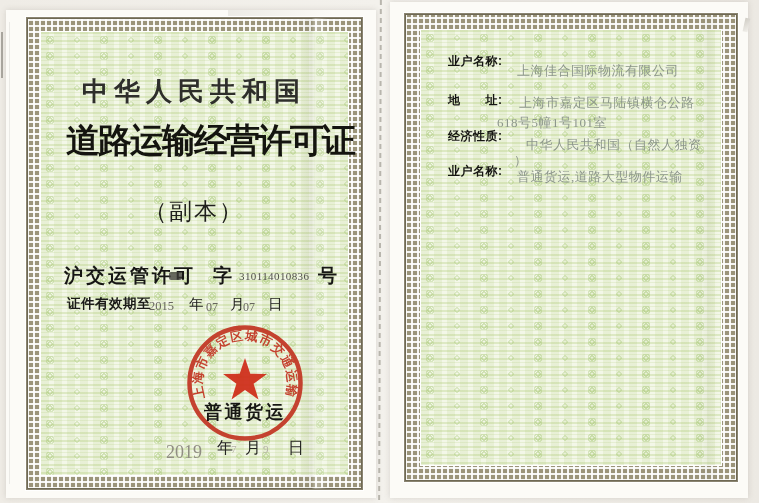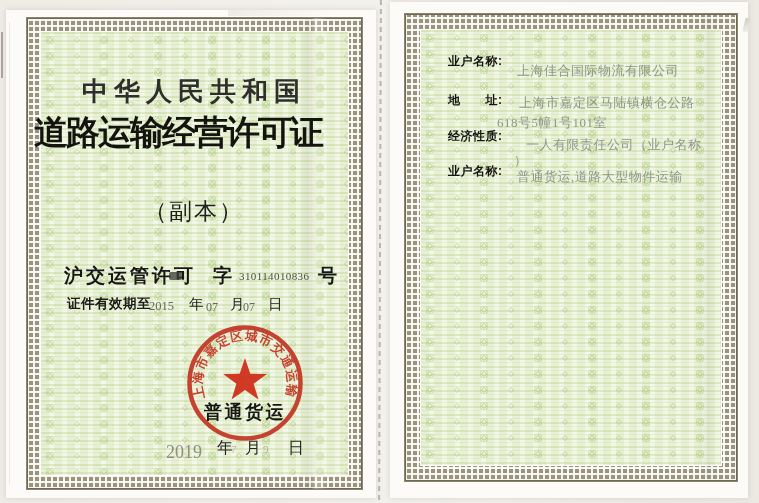--- a/index.html
+++ b/index.html
@@ -42,21 +42,21 @@
     background-size:54px 16px,54px 16px,auto,auto;}
   .crease-left{position:absolute;left:298px;top:18px;width:30px;height:471px;z-index:3;
     background:linear-gradient(90deg,rgba(0,0,0,0),rgba(110,110,90,.10) 45%,rgba(255,255,255,.30) 58%,rgba(0,0,0,0));}
   .crease-right{position:absolute;left:698px;top:16px;width:20px;height:463px;z-index:3;
     background:linear-gradient(90deg,rgba(0,0,0,0),rgba(110,110,90,.07) 50%,rgba(0,0,0,0));}
   
   .t{position:absolute;z-index:4;white-space:nowrap;}
   .heiti{font-family:"Liberation Sans","DejaVu Sans",sans-serif;}
   .country{left:40px;top:74px;width:308px;text-align:center;
     font-size:26px;font-weight:600;letter-spacing:6px;color:#2e2e2b;}
-  .cert-title{left:34px;top:110px;width:320px;text-align:left;
+  .cert-title{left:34px;top:118px;width:320px;text-align:right;
     font-size:34px;font-weight:900;letter-spacing:-2px;color:#14140f;}
   .copy-label{left:40px;top:196px;width:308px;text-align:center;
     font-size:23px;letter-spacing:2px;color:#20201d;}
   .lic-prefix{left:64px;top:263px;font-size:19px;font-weight:bold;letter-spacing:3px;color:#161614;}
   .lic-zi{left:213px;top:263px;font-size:19px;font-weight:bold;color:#161614;}
   .lic-number{left:239px;top:270px;font-size:11px;letter-spacing:.4px;color:#4f4e49;}
   .lic-suffix{left:318px;top:263px;font-size:19px;font-weight:bold;color:#161614;}
   .smudge{position:absolute;left:169px;top:272px;width:13px;height:8px;z-index:4;
     background:#3c3b37;border-radius:2px;opacity:.75;filter:blur(.6px);}
   .val-label{left:67px;top:295px;font-size:13.5px;font-weight:bold;letter-spacing:.5px;color:#1b1b18;}
@@ -146,19 +146,19 @@
   <div class="t iss-u3">日</div>
 
   <div class="f-label r1l">业户名称:</div>
   <div class="f-value r1v">上海佳合国际物流有限公司</div>
 
   <div class="f-label r2l">地　　址:</div>
   <div class="f-value r2v">上海市嘉定区马陆镇横仓公路</div>
   <div class="f-value r2v2">618号5幢1号101室</div>
 
   <div class="f-label r3l">经济性质:</div>
-  <div class="f-value r3v">一人有限责任公司（业户名称</div>
+  <div class="f-value r3v">中华人民共和国（自然人独资</div>
   <div class="f-value r3v2">）</div>
 
   <div class="f-label r4l">业户名称:</div>
   <div class="f-value r4v">普通货运,道路大型物件运输</div>
 
 </div>
 
 </body></html>

